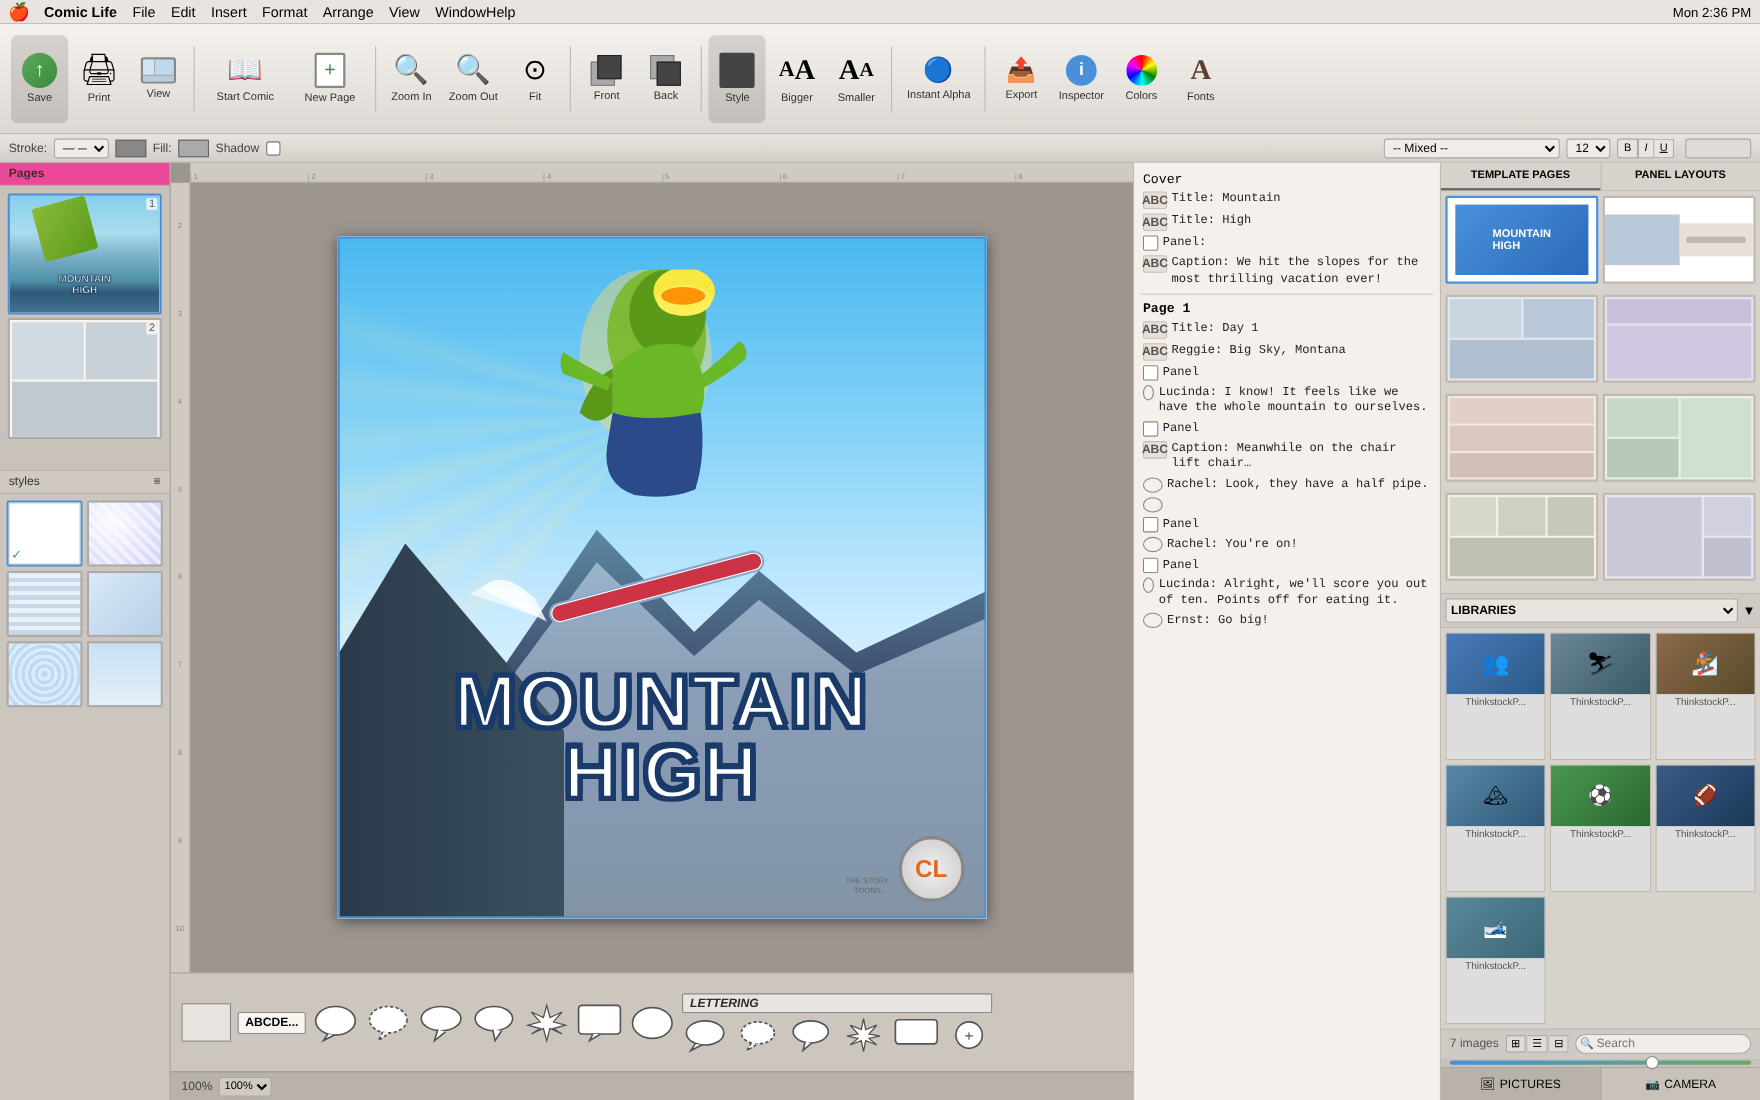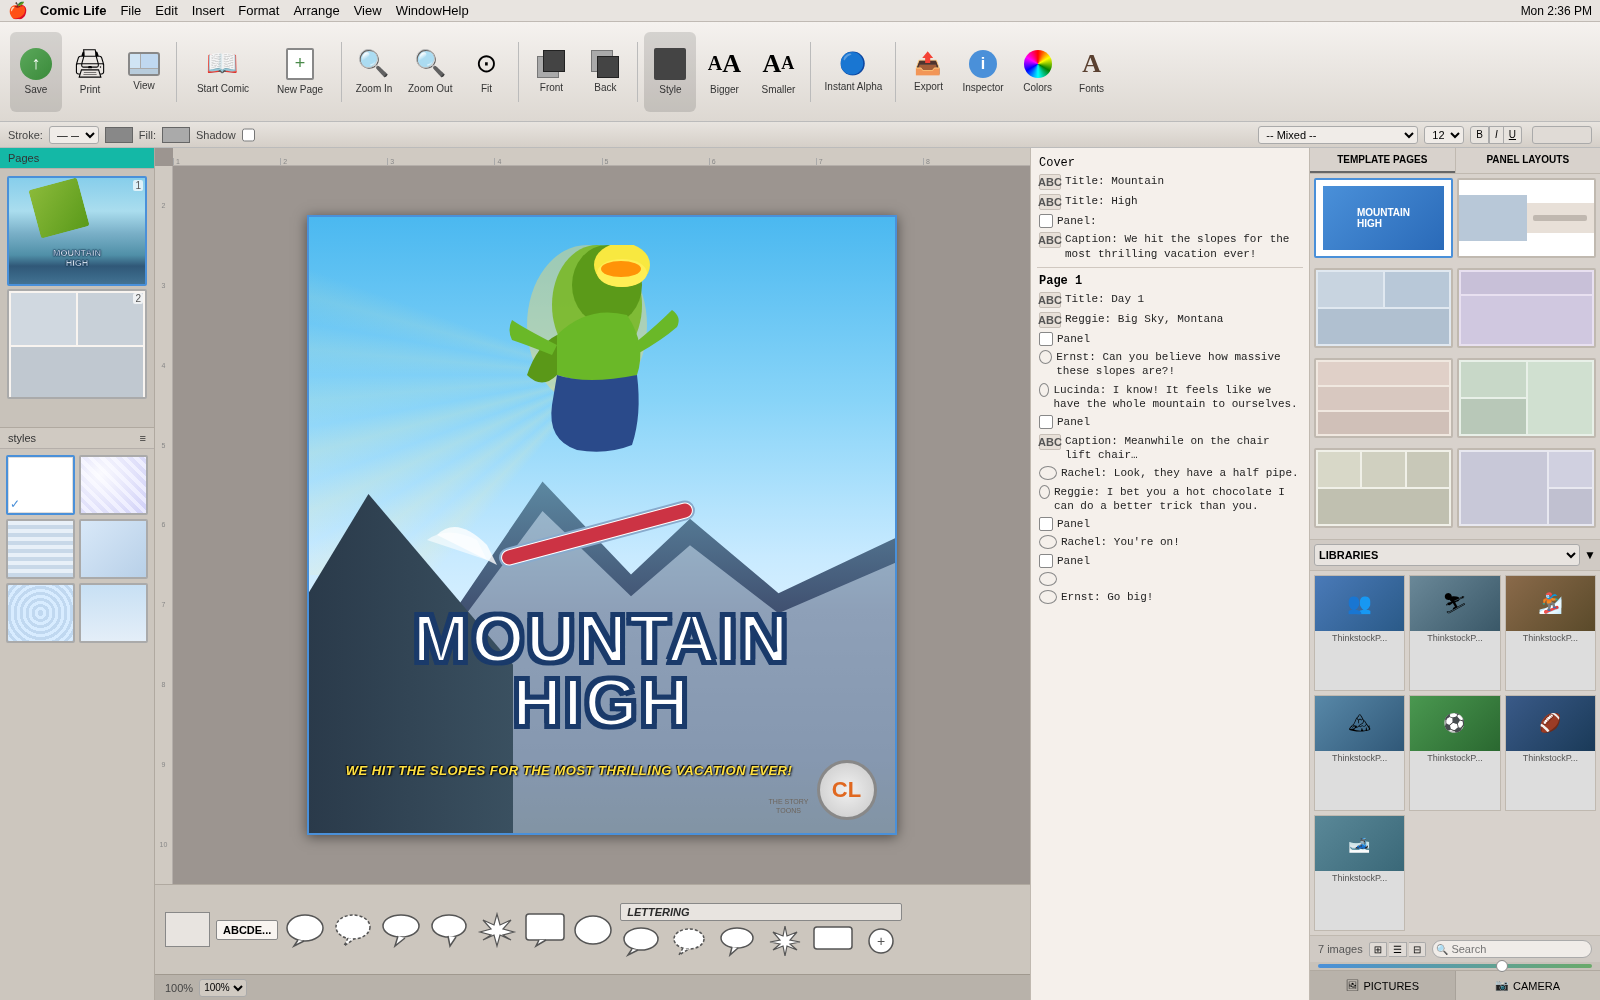--- a/index.html
+++ b/index.html
@@ -215,21 +215,21 @@
     <button style="text-decoration:underline;">U</button>
   </div>
   <div style="width:60px; height:18px; background:#e0dbd6; border:1px solid #aaa; border-radius:3px; margin-left:4px;"></div>
 </div>
 
 <div id="main">
 
   <div style="display:flex; flex-direction:column; width:155px; border-right:1px solid #b0a9a0;">
 
     <div id="pages-panel" style="height:280px; background:#c8c2ba; border-bottom:1px solid #b0a9a0;">
-      <div id="pages-header" style="padding:4px 8px; font-size:11px; font-weight:normal; color:#333; background:#14b8a6; border-bottom:1px solid #b5afaa;">Pages</div>
+      <div id="pages-header" style="padding:4px 8px; font-size:11px; font-weight:bold; color:#333; background:#ec4899; border-bottom:1px solid #b5afaa;">Pages</div>
       <div id="pages-list" style="padding:4px; overflow-y:auto; height:240px;">
         <div class="page-thumb active" style="margin-bottom:3px;">
           <div class="page-thumb-inner" style="background: linear-gradient(180deg, #87ceeb 0%, #aaddee 30%, #7ab0c8 50%, #5090a8 70%, #305878 80%, #3a6888 90%, #4a7898 100%); position:relative; height:110px;">
 
             <div style="position:absolute; top:5px; left:25px; width:50px; height:50px; background:rgba(255,200,50,0.9); border-radius:3px; transform:rotate(-15deg); overflow:hidden;">
               <div style="width:100%;height:100%; background:linear-gradient(135deg,#8bba3a,#5a9a1a);"></div>
             </div>
             <div style="position:absolute; bottom:20px; left:5px; right:5px; text-align:center;">
               <div style="font-family:Impact,sans-serif; font-size:9px; font-weight:900; color:white; text-shadow:0 0 2px #000; -webkit-text-stroke:0.5px #1a4a7a;">MOUNTAIN</div>
               <div style="font-family:Impact,sans-serif; font-size:9px; font-weight:900; color:white; text-shadow:0 0 2px #000; -webkit-text-stroke:0.5px #1a4a7a;">HIGH</div>
@@ -345,23 +345,20 @@
 
             <path d="M130 300 Q100 270 80 290 Q120 310 140 320" fill="rgba(255,255,255,0.8)"></path>
             <path d="M120 295 Q90 280 70 295 Q100 305 130 315" fill="rgba(255,255,255,0.6)"></path>
           </svg>
 
           <div style="position:absolute; bottom:100px; left:20px; right:20px; text-align:center;">
             <div style="font-family:Impact, Arial Black, sans-serif; font-size:68px; font-weight:900; color:white; -webkit-text-stroke:4px #1a3a6a; text-shadow:-3px -3px 0 #1a3a6a, 3px -3px 0 #1a3a6a, -3px 3px 0 #1a3a6a, 3px 3px 0 #1a3a6a; line-height:0.95; letter-spacing:2px; text-align:center;">MOUNTAIN</div>
             <div style="font-family:Impact, Arial Black, sans-serif; font-size:68px; font-weight:900; color:white; -webkit-text-stroke:4px #1a3a6a; text-shadow:-3px -3px 0 #1a3a6a, 3px -3px 0 #1a3a6a, -3px 3px 0 #1a3a6a, 3px 3px 0 #1a3a6a; line-height:0.95; letter-spacing:2px; text-align:center;">HIGH</div>
           </div>
 
-          <div style="position:absolute; bottom:55px; left:20px; right:85px; text-align:center;">
-            <div style="font-family:Impact, Arial Black, sans-serif; font-size:13px; font-weight:900; color:#ffe040; font-style:italic; letter-spacing:0.5px; text-shadow:1px 1px 2px #000, -1px -1px 1px #000; line-height:1.3;">WE HIT THE SLOPES FOR THE MOST THRILLING VACATION EVER!</div>
-          </div>
 
           <div style="position:absolute; bottom:15px; right:20px; width:60px; height:60px; background:radial-gradient(circle, #f0f0f0, #c8c8c8); border-radius:50%; border:3px solid #888; display:flex; align-items:center; justify-content:center;">
             <span style="font-weight:bold; font-size:22px; color:#e06820; font-family:Arial Black,sans-serif;">CL</span>
           </div>
 
           <div style="position:absolute; bottom:20px; right:88px; font-size:7px; color:rgba(100,80,60,0.7); text-align:center; width:40px; line-height:1.2;">THE STORY TOONS</div>
 
           <div style="position:absolute; top:0; left:0; width:100%; height:100%; border:2px solid #4a90d9; pointer-events:none;"></div>
         </div>
       </div>
@@ -472,56 +469,52 @@
       <div class="outline-item">
         <div class="oi-abc">ABC</div>
         <span class="oi-text">Reggie: Big Sky, Montana</span>
       </div>
       <div class="outline-item">
         <div class="oi-checkbox"></div>
         <span class="oi-text">Panel</span>
       </div>
       <div class="outline-item">
         <div class="oi-bubble"></div>
-        <span class="oi-text">Ernst: Can you believe how massive these slopes are?!</span>
-      </div>
-      <div class="outline-item">
-        <div class="oi-bubble"></div>
         <span class="oi-text">Lucinda: I know! It feels like we have the whole mountain to ourselves.</span>
       </div>
       <div class="outline-item">
         <div class="oi-checkbox"></div>
         <span class="oi-text">Panel</span>
       </div>
       <div class="outline-item">
         <div class="oi-abc">ABC</div>
         <span class="oi-text">Caption: Meanwhile on the chair lift chair…</span>
       </div>
       <div class="outline-item">
         <div class="oi-bubble"></div>
         <span class="oi-text">Rachel: Look, they have a half pipe.</span>
       </div>
       <div class="outline-item">
         <div class="oi-bubble"></div>
-        <span class="oi-text">Reggie: I bet you a hot chocolate I can do a better trick than you.</span>
       </div>
       <div class="outline-item">
         <div class="oi-checkbox"></div>
         <span class="oi-text">Panel</span>
       </div>
       <div class="outline-item">
         <div class="oi-bubble"></div>
         <span class="oi-text">Rachel: You're on!</span>
       </div>
       <div class="outline-item">
         <div class="oi-checkbox"></div>
         <span class="oi-text">Panel</span>
       </div>
       <div class="outline-item">
         <div class="oi-bubble"></div>
+        <span class="oi-text">Lucinda: Alright, we'll score you out of ten. Points off for eating it.</span>
       </div>
       <div class="outline-item">
         <div class="oi-bubble"></div>
         <span class="oi-text">Ernst: Go big!</span>
       </div>
     </div>
   </div>
 
   <div id="right-panel">
 

